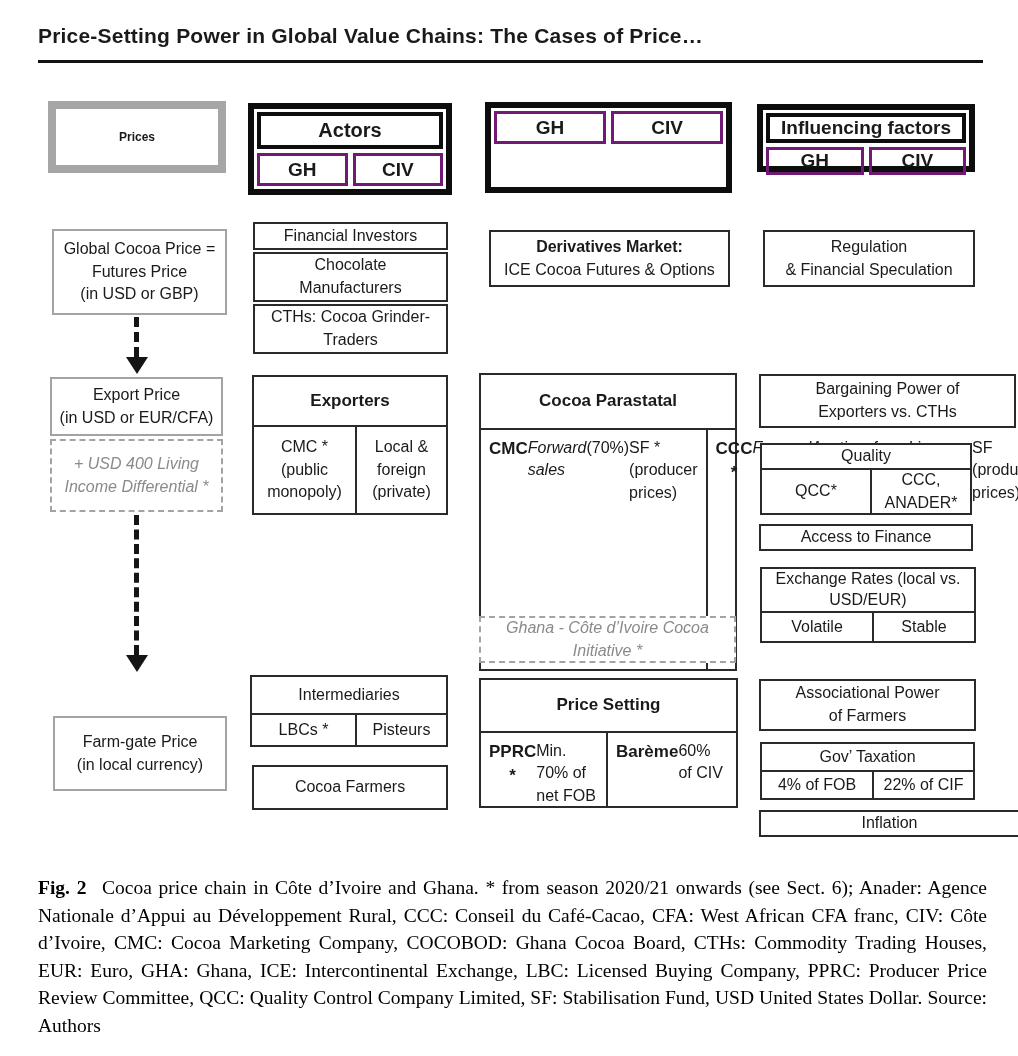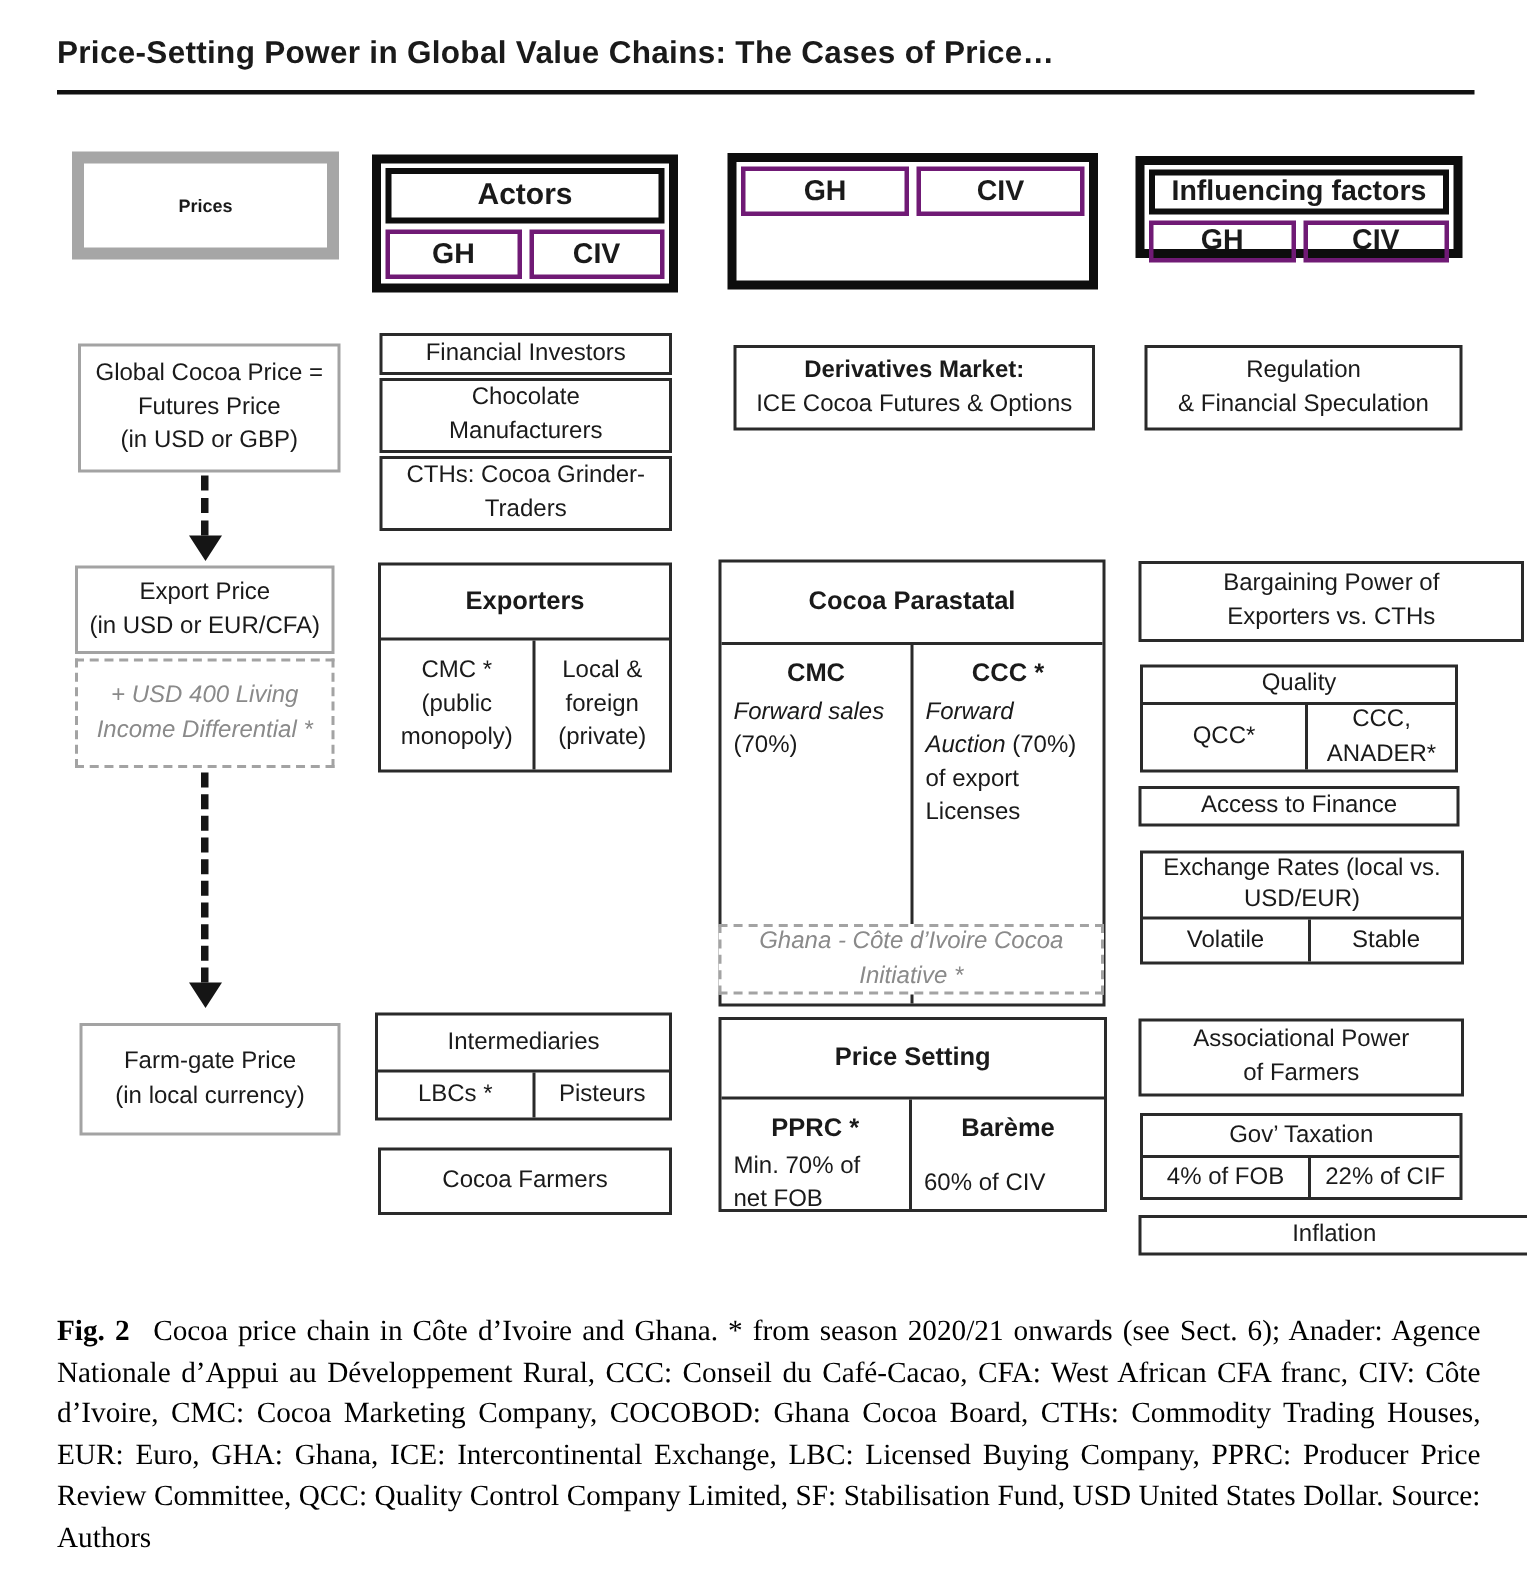--- a/index.html
+++ b/index.html
@@ -30,21 +30,21 @@
                   font-weight:bold; font-size:19px; }
 
   .split { position:absolute; border:2px solid #2a2a2a; background:#fff; display:flex; flex-direction:column; }
   .split-title { border-bottom:2px solid #2a2a2a; display:flex; align-items:center; justify-content:center;
                  text-align:center; font-size:16px; flex:0 0 auto; line-height:1.3; white-space:pre-line; }
   .split-title.b { font-size:17px; }
   .split-cells { flex:1; display:flex; min-height:0; }
   .split-cell { flex:1; display:flex; align-items:center; justify-content:center; text-align:center;
                 font-size:16px; line-height:1.4; }
   .split-cell + .split-cell { border-left:2px solid #2a2a2a; }
-  .vcell { flex-direction:column; align-items:stretch; justify-content:space-between; text-align:left; padding:7px 8px 6px; }
+  .vcell { align-items:stretch; justify-content:space-between; text-align:left; padding:7px 8px 6px; }
   .cell-head { text-align:center; font-weight:bold; font-size:17px; margin-bottom:3px; }
   .line { text-align:left; }
   .spacer { flex:1; }
 
   .dash-line { position:absolute; width:0; border-left:5px dashed #151515; }
   .arrow-head { position:absolute; width:0; height:0; border-left:11px solid transparent;
                 border-right:11px solid transparent; border-top:17px solid #151515; }
 
   .caption { position:absolute; left:38px; top:874px; width:949px; font-family:"Liberation Serif",serif;
              font-size:19.5px; line-height:27.6px; text-align:justify; color:#000; }
@@ -69,21 +69,21 @@
 
   <div class="box gray pre" style="left:50px;top:377px;width:173px;height:59px">Export Price
 (in USD or EUR/CFA)</div>
 
   <div class="box gray dashedbox pre" style="left:50px;top:439px;width:173px;height:73px">+ USD 400 Living
 Income Differential *</div>
 
   <div class="dash-line" style="left:134px;top:515px;height:140px"></div>
   <div class="arrow-head" style="left:126px;top:655px"></div>
 
-  <div class="box gray pre" style="left:53px;top:682px;width:174px;height:75px">Farm-gate Price
+  <div class="box gray pre" style="left:53px;top:716px;width:174px;height:75px">Farm-gate Price
 (in local currency)</div>
 
   <div class="col-hdr" style="left:248px;top:103px;width:204px;height:92px">
     <div class="col-hdr-title">Actors</div>
     <div class="col-hdr-row">
       <div class="col-hdr-cell">GH</div>
       <div class="col-hdr-cell">CIV</div>
     </div>
   </div>
 

